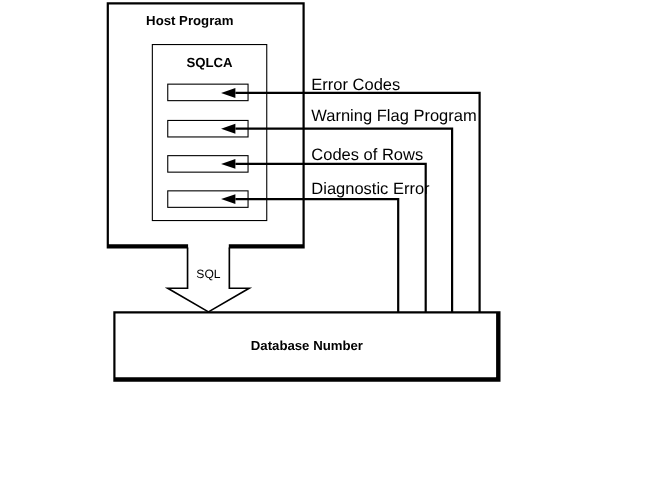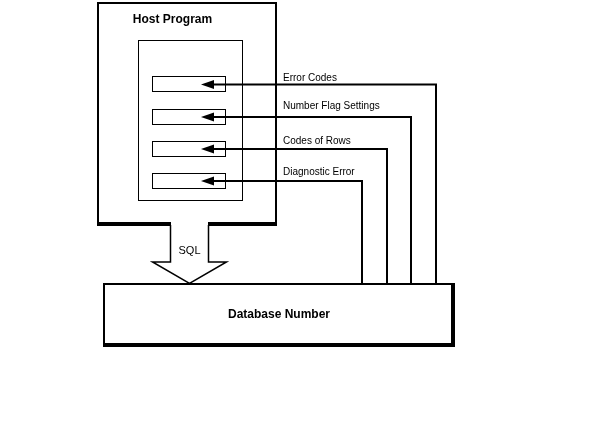--- a/index.html
+++ b/index.html
@@ -21,45 +21,46 @@
   .sqlca-box { left: 138px; top: 40px; width: 105px; height: 161px; }
   .field-box { left: 152px; width: 74px; height: 16px; }
   .db-box {
     left: 103px; top: 283px; width: 352px; height: 64px;
     border: 2px solid #000; border-right-width: 4px; border-bottom-width: 4px;
   }
   .title { font-size: 12px; font-weight: bold; line-height: 13px; text-align: center; }
   .host-title { left: 97px; top: 13px; width: 151px; }
   .sqlca-title { left: 138px; top: 51px; width: 105px; }
   .db-title { left: 103px; top: 308px; width: 352px; }
-  .callout { font-size: 10px; line-height: 13px; left: 283px; white-space: nowrap; }
+  .callout { font-size: 15px; line-height: 13px; left: 283px; white-space: nowrap; }
   .sql-label { font-size: 11px; line-height: 13px; left: 170px; top: 244px; width: 39px; text-align: center; }
   svg.wires { position: absolute; left: 0; top: 0; pointer-events: none; }
   .wire { stroke: #000; stroke-width: 2; fill: none; }
   .head { fill: #000; stroke: none; }
   .block-arrow-fill { fill: #ffffff; stroke: none; }
   .block-arrow-stroke { fill: none; stroke: #000; stroke-width: 1.5; }
 </style>
 </head>
 <body>
 
 <div class="canvas">
 
   <div class="box host-box"></div>
   <div class="abs title host-title">Host Program</div>
 
   <div class="box sqlca-box"></div>
+  <div class="abs title sqlca-title">SQLCA</div>
 
   <div class="box field-box" style="top:76px"></div>
   <div class="box field-box" style="top:109px"></div>
   <div class="box field-box" style="top:141px"></div>
   <div class="box field-box" style="top:173px"></div>
 
   <div class="abs callout" style="top:71px">Error Codes</div>
-  <div class="abs callout" style="top:99px">Number Flag Settings</div>
+  <div class="abs callout" style="top:99px">Warning Flag Program</div>
   <div class="abs callout" style="top:134px">Codes of Rows</div>
   <div class="abs callout" style="top:165px">Diagnostic Error</div>
 
   <div class="box db-box"></div>
   <div class="abs title db-title">Database Number</div>
 
   <svg class="wires" width="605" height="447" viewBox="0 0 605 447">
     <path class="wire" d="M 214 84.5 H 436 V 284"></path>
     <polygon class="head" points="201,84.5 214,80 214,89"></polygon>
 

